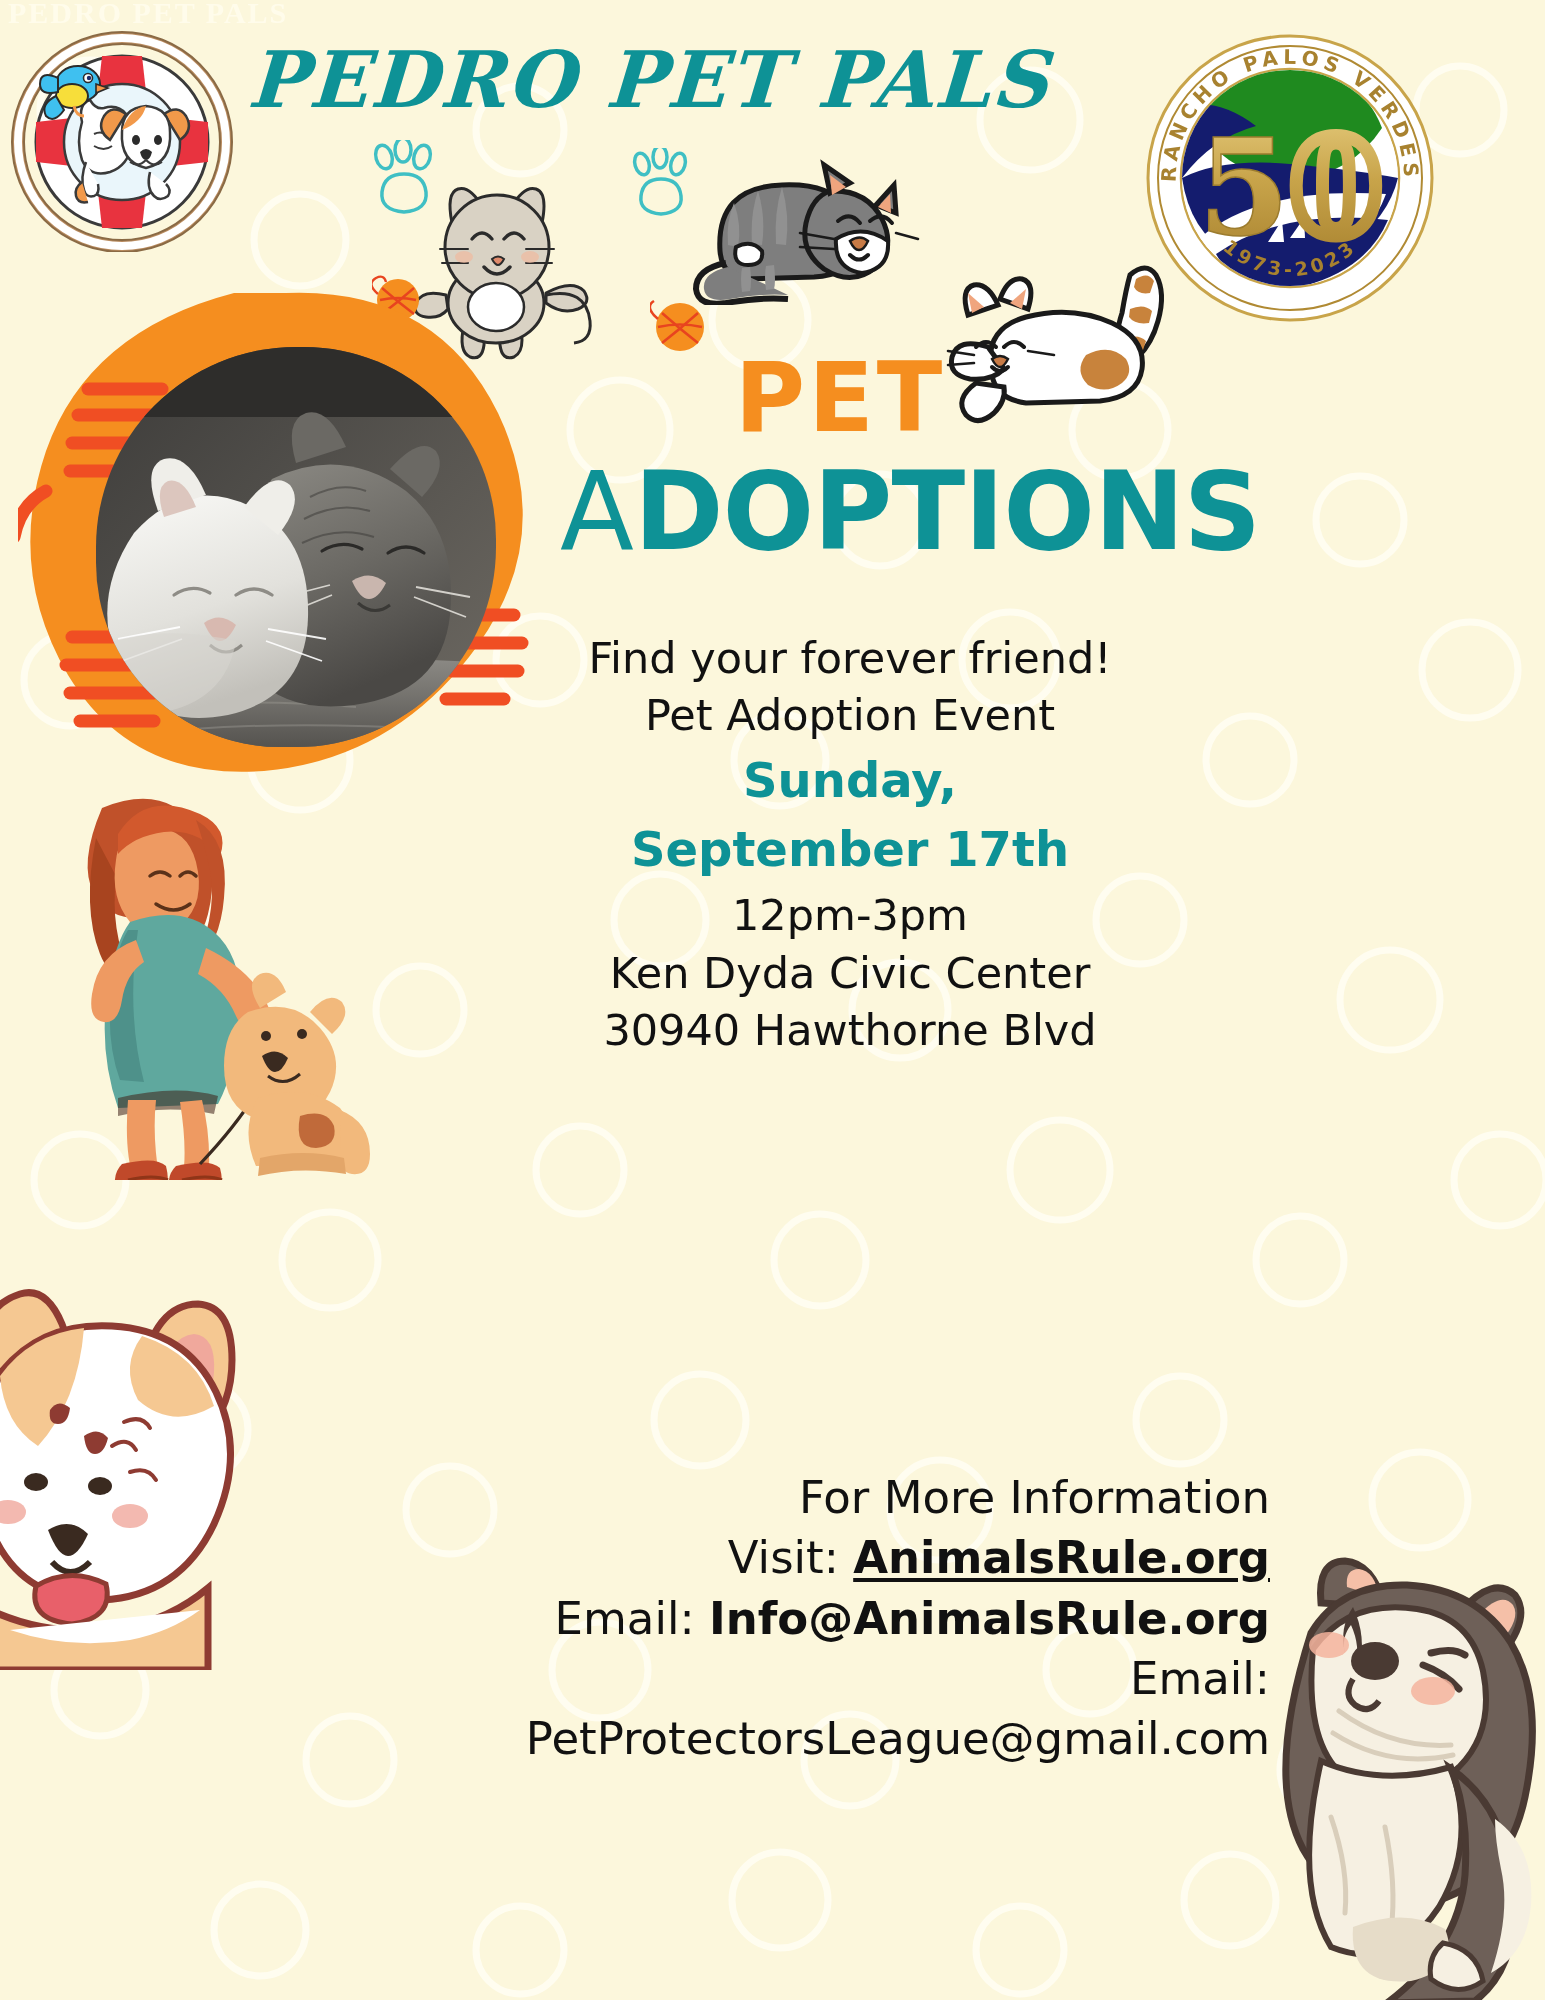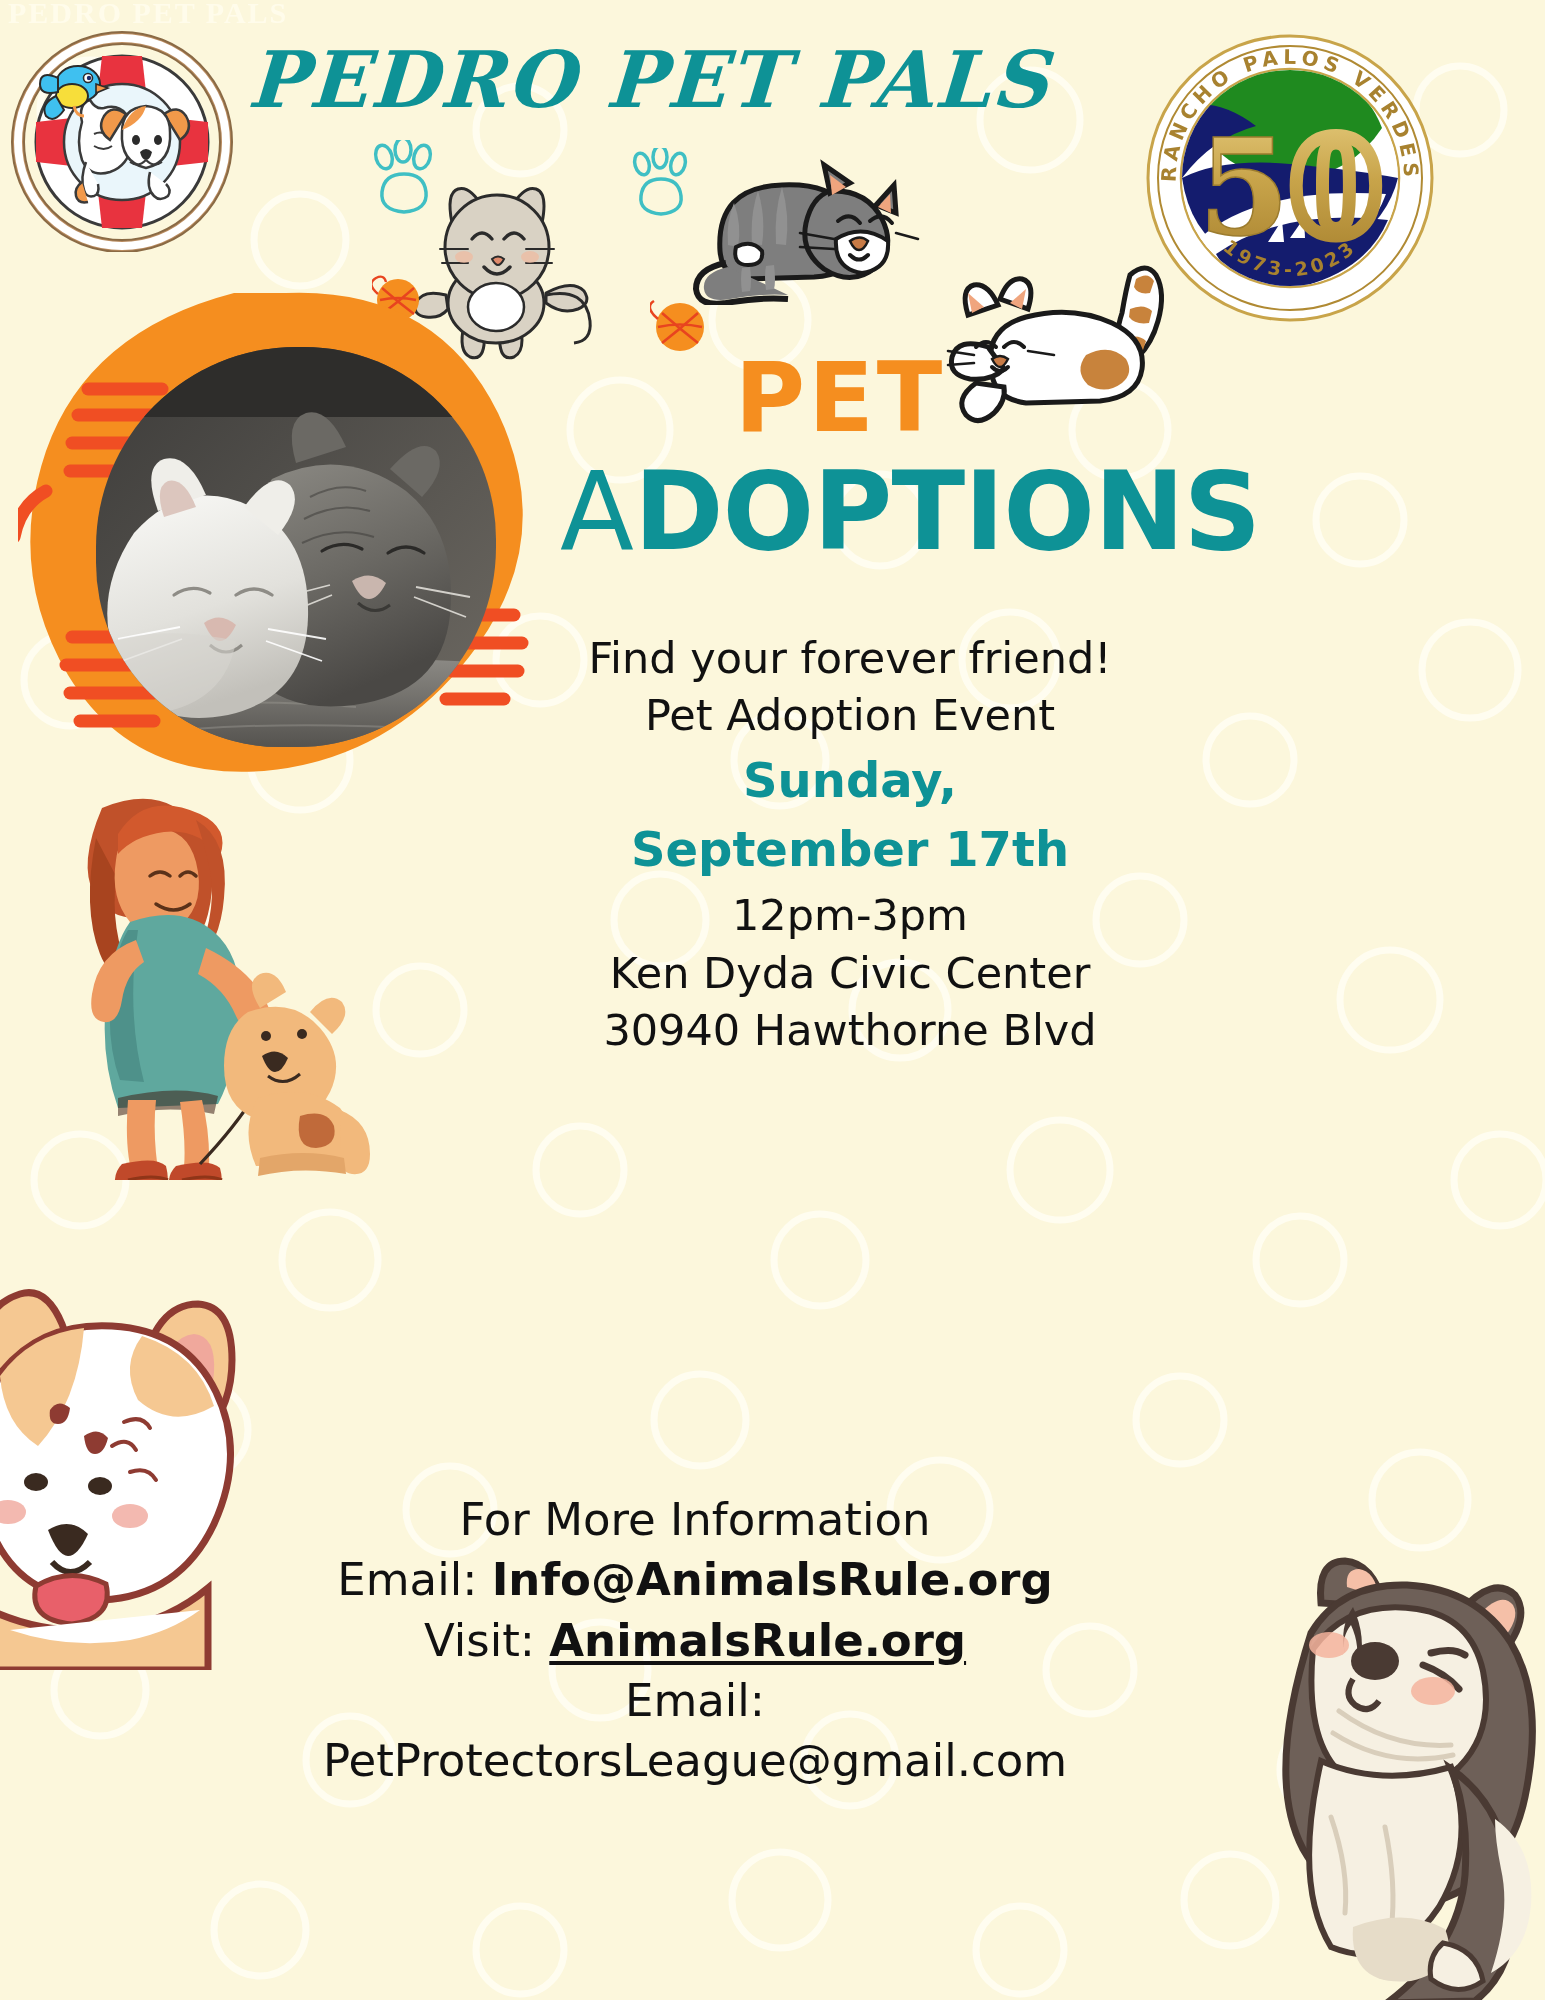--- a/index.html
+++ b/index.html
@@ -82,21 +82,21 @@
   }
   .d-date{
     font-family:"DejaVu Sans", sans-serif;
     font-weight:bold;font-size:48px;color:#0E9296;
     line-height:1.26;margin:6px 0 0 0;white-space:nowrap;text-align:center;
   }
   .d-date2{margin-top:8px;}
   .d-sub{margin-top:8px;}
 
   
-  .contact{position:absolute;left:120px;top:1468px;width:1150px;z-index:7;text-align:center;margin-top:22px;}
+  .contact{position:absolute;left:120px;top:1468px;width:1150px;z-index:7;text-align:right;}
   .c-line{
     font-family:"DejaVu Sans", sans-serif;
     font-size:45px;color:#111;line-height:1.34;margin:0;white-space:nowrap;
   }
   .c-bold{font-weight:bold;}
   .c-link{font-weight:bold;text-decoration:underline;text-underline-offset:5px;}
 </style>
 </head>
 <body>
 
@@ -521,22 +521,22 @@
     <circle cx="292" cy="254" r="5" fill="#3A2A20"></circle>
     <path d="M258 296 q16 12 32 -2" stroke="#3A2A20" stroke-width="3" fill="none"></path>
     <path d="M248 318 q48 -16 82 10 q22 26 10 56 l-94 2 q-16 -36 2 -68 z" fill="#F2B97C"></path>
     <path d="M290 336 q26 -8 34 10 q4 20 -18 22 q-22 0 -16 -32 z" fill="#C06A3A"></path>
     <path d="M330 330 q30 12 30 44 q0 22 -18 20 q-14 -2 -12 -22 q2 -20 0 -42 z" fill="#F2B97C"></path>
     <path d="M250 378 q44 -10 84 0 l2 16 q-46 -8 -88 2 z" fill="#E3A669"></path>
   </svg>
 
   <div class="contact">
     <p class="c-line">For More Information</p>
+    <p class="c-line"><span>Visit: </span><span class="c-link">AnimalsRule.org</span></p>
     <p class="c-line"><span>Email: </span><span class="c-bold">Info@AnimalsRule.org</span></p>
-    <p class="c-line"><span>Visit: </span><span class="c-link">AnimalsRule.org</span></p>
     <p class="c-line">Email:</p>
     <p class="c-line">PetProtectorsLeague@gmail.com</p>
   </div>
 
   <svg class="corgi" viewBox="0 0 250 420">
     <path d="M-10 140 q-10 -80 40 -96 q26 -8 42 30 q14 34 4 76 z" fill="#F5C892" stroke="#8E3B32" stroke-width="7"></path>
     <path d="M150 128 q14 -74 58 -74 q34 2 34 56 q0 44 -26 74 z" fill="#F5C892" stroke="#8E3B32" stroke-width="7"></path>
     <path d="M166 136 q12 -50 38 -52 q22 2 20 38 q-2 30 -18 48 z" fill="#F0A89C"></path>
     <path d="M10 124 q40 -52 112 -48 q74 4 104 66 q30 62 -2 132 q-34 72 -112 76 q-80 2 -110 -68 q-28 -72 8 -158 z" fill="#FFFFFF" stroke="#8E3B32" stroke-width="7"></path>
     <path d="M10 126 q30 -42 84 -48 q-6 74 -46 118 q-34 -22 -38 -70 z" fill="#F5C892"></path>

